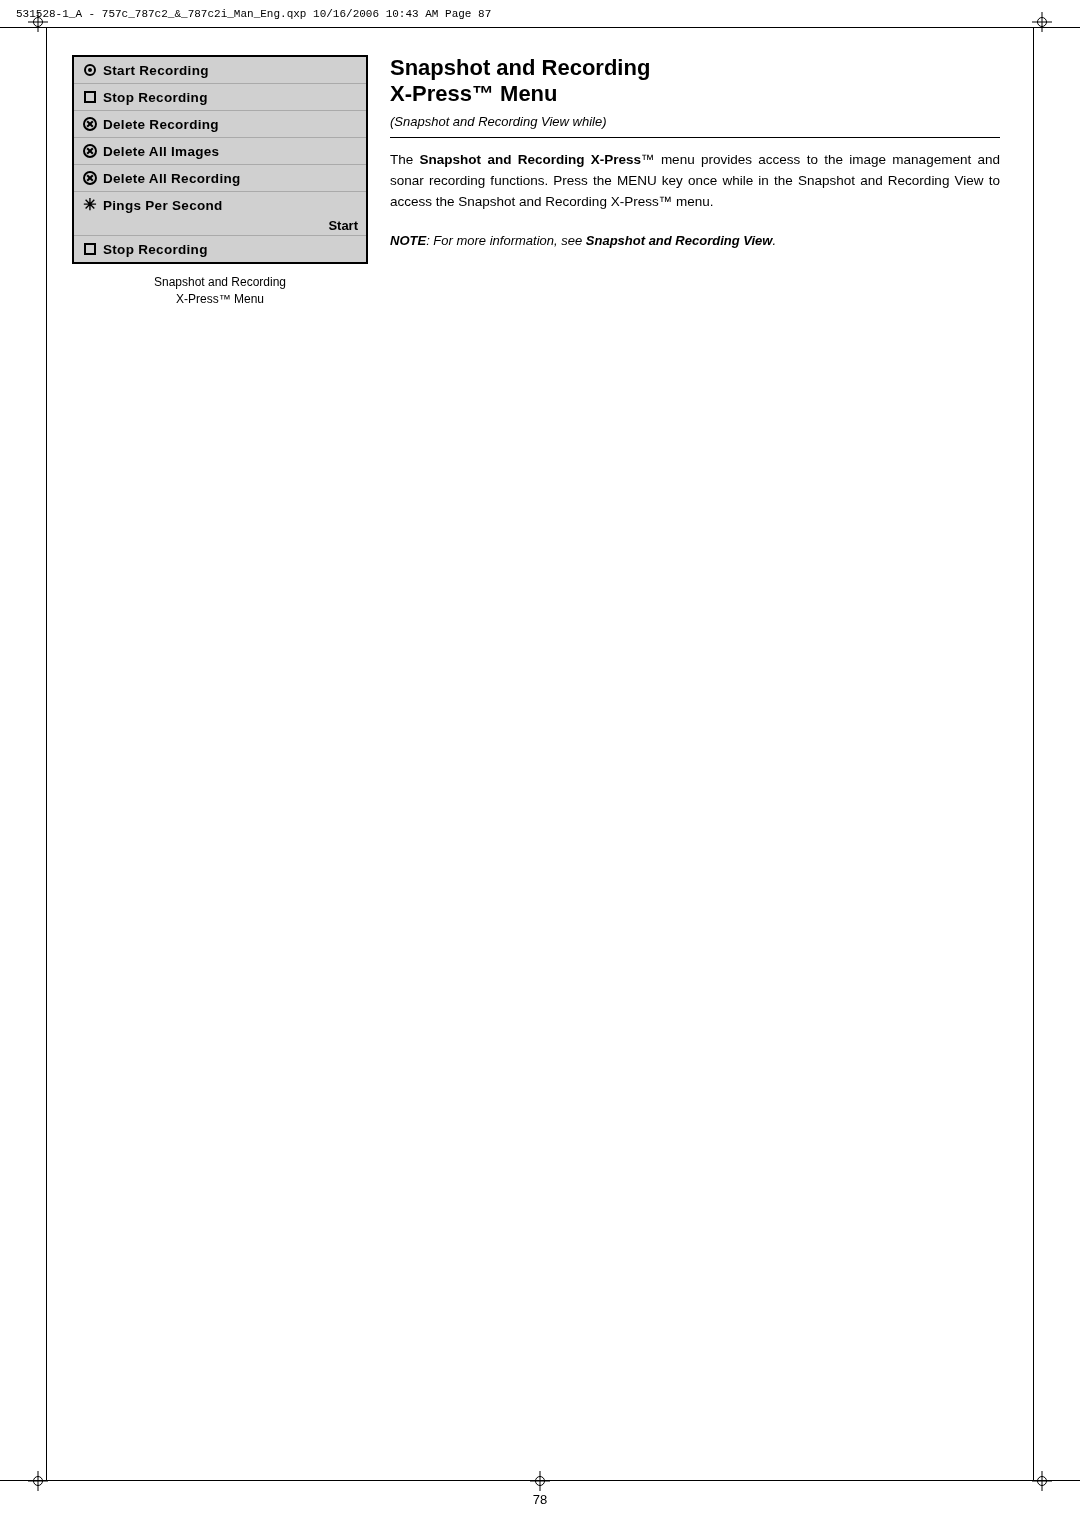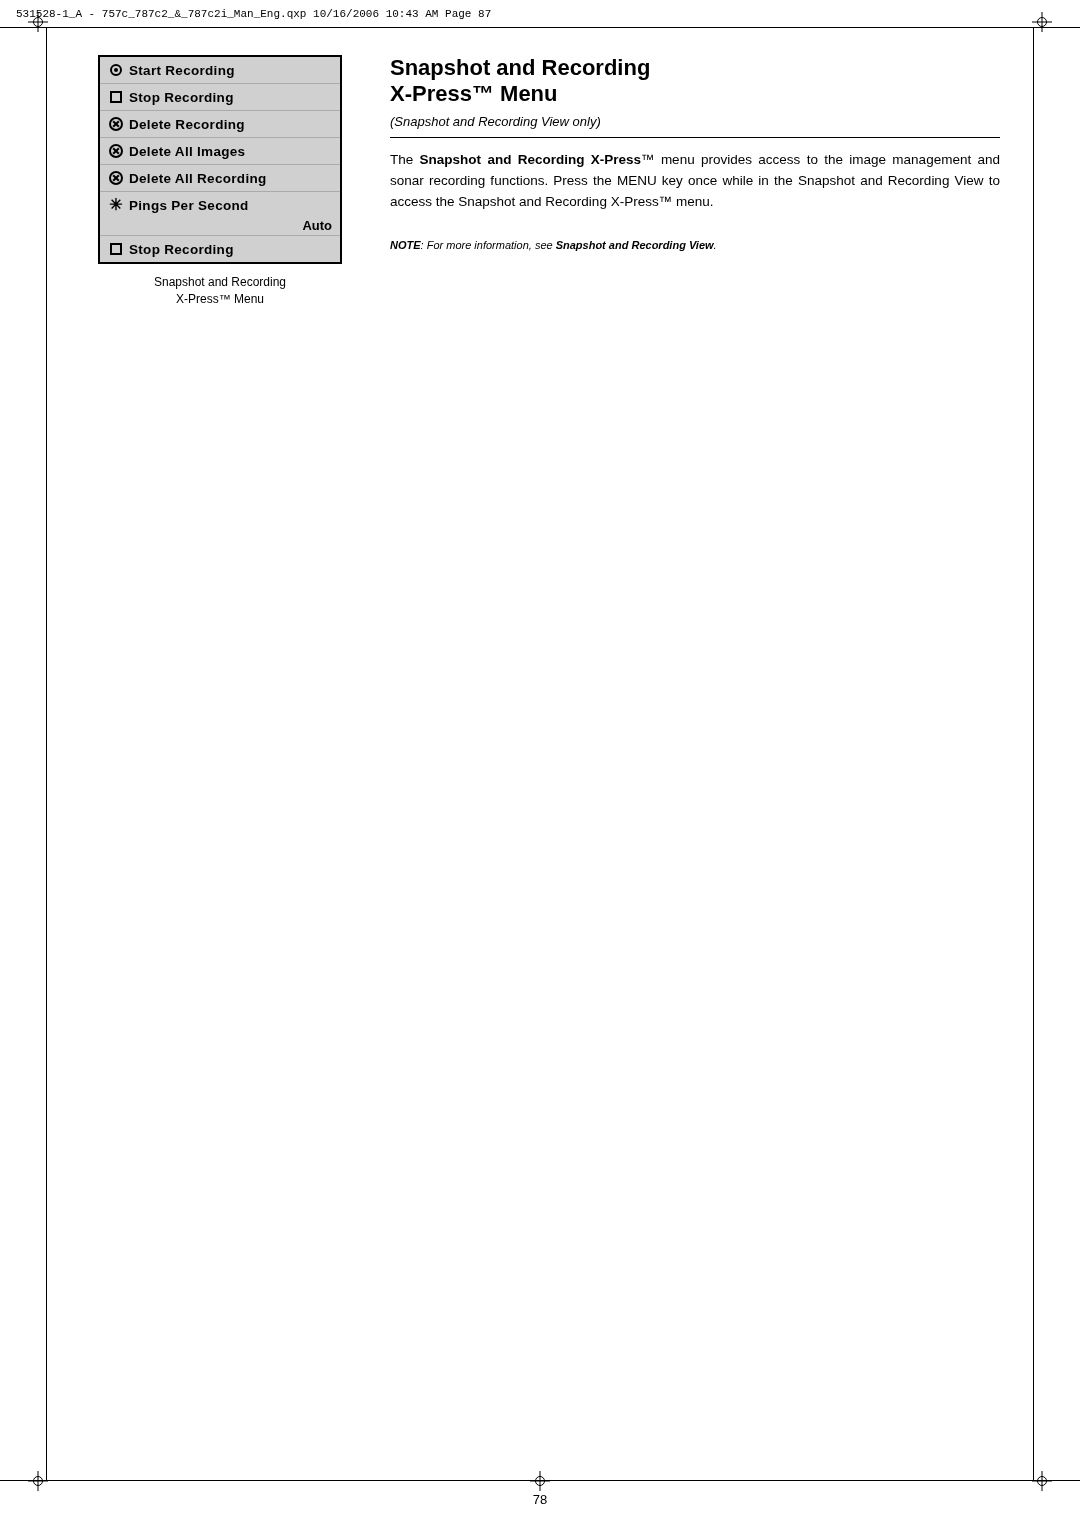--- a/index.html
+++ b/index.html
@@ -122,21 +122,21 @@
     .left-column {
       width: 280px;
       flex-shrink: 0;
       display: flex;
       flex-direction: column;
       align-items: center;
     }
 
     
     .menu-box {
-      width: 244px;
+      width: 296px;
       border: 2px solid #000;
       background: #d0d0d0;
       font-size: 14px;
       font-weight: bold;
       font-family: Arial, Helvetica, sans-serif;
     }
 
     .menu-item {
       display: flex;
       align-items: center;
@@ -221,33 +221,34 @@
       height: 1px;
       background: #000;
       margin-bottom: 12px;
     }
 
     .body-text {
       font-size: 13.5px;
       font-family: Arial, Helvetica, sans-serif;
       line-height: 1.55;
       text-align: justify;
-      margin-bottom: 24px;
+      margin-bottom: 2px;
     }
 
     .body-text b {
       font-weight: bold;
     }
 
     .note-text {
-      font-size: 11px;
+      font-size: 13px;
       font-family: Arial, Helvetica, sans-serif;
       font-style: italic;
       line-height: 1.5;
       text-align: justify;
+      margin-top: 16px;
     }
 
     .note-text b {
       font-weight: bold;
       font-style: italic;
     }
 
     
     .icon-circle-dot {
       display: inline-block;
@@ -399,21 +400,21 @@
       </div>
 
       <div class="menu-item pings-row">
         <div class="pings-top">
           <span class="icon">
             <span class="icon-asterisk">✳</span>
           </span>
           <span class="menu-item-label">Pings Per Second</span>
         </div>
         <div class="pings-auto">
-          <span>Auto</span>
+          <span>Start</span>
         </div>
       </div>
 
 
       <div class="menu-item">
         <span class="icon">
           <span class="icon-square"></span>
         </span>
         <span class="menu-item-label">Stop Recording</span>
       </div>
@@ -427,21 +428,21 @@
 
   </div>
 
   <div class="right-column">
 
     <div class="page-title">
       <span>Snapshot and Recording</span><br>
       <span>X-Press™ Menu</span>
     </div>
 
-    <div class="subtitle">(Snapshot and Recording View only)</div>
+    <div class="subtitle">(Snapshot and Recording View while)</div>
 
     <div class="divider-line"></div>
 
     <div class="body-text">
       The <b>Snapshot and Recording X-Press</b>™ menu provides access to the image management and sonar recording functions. Press the MENU key once while in the Snapshot and Recording View to access the Snapshot and Recording X-Press™ menu.
     </div>
 
     <div class="note-text">
       <b><i>NOTE</i></b><i>: For more information, see <b>Snapshot and Recording View</b>.</i>
     </div>

